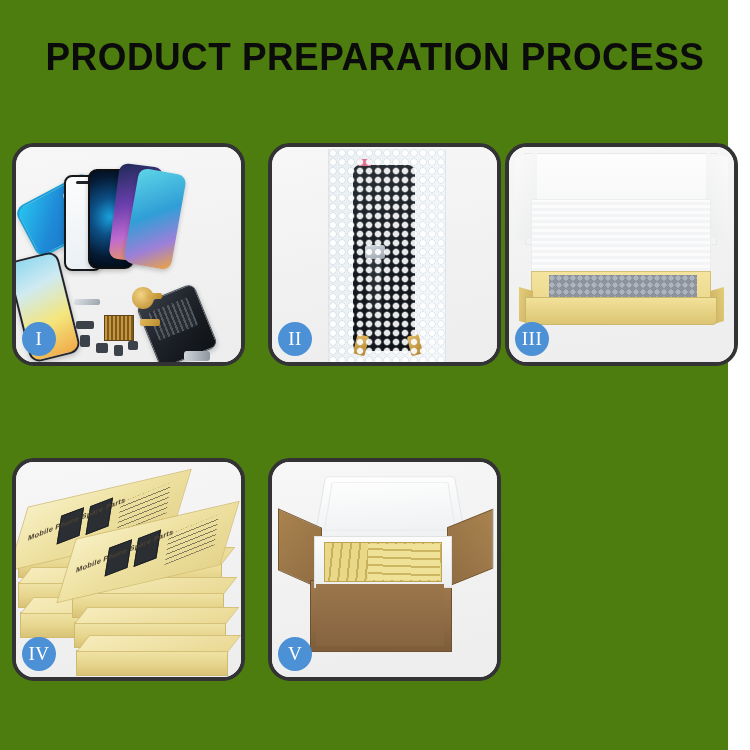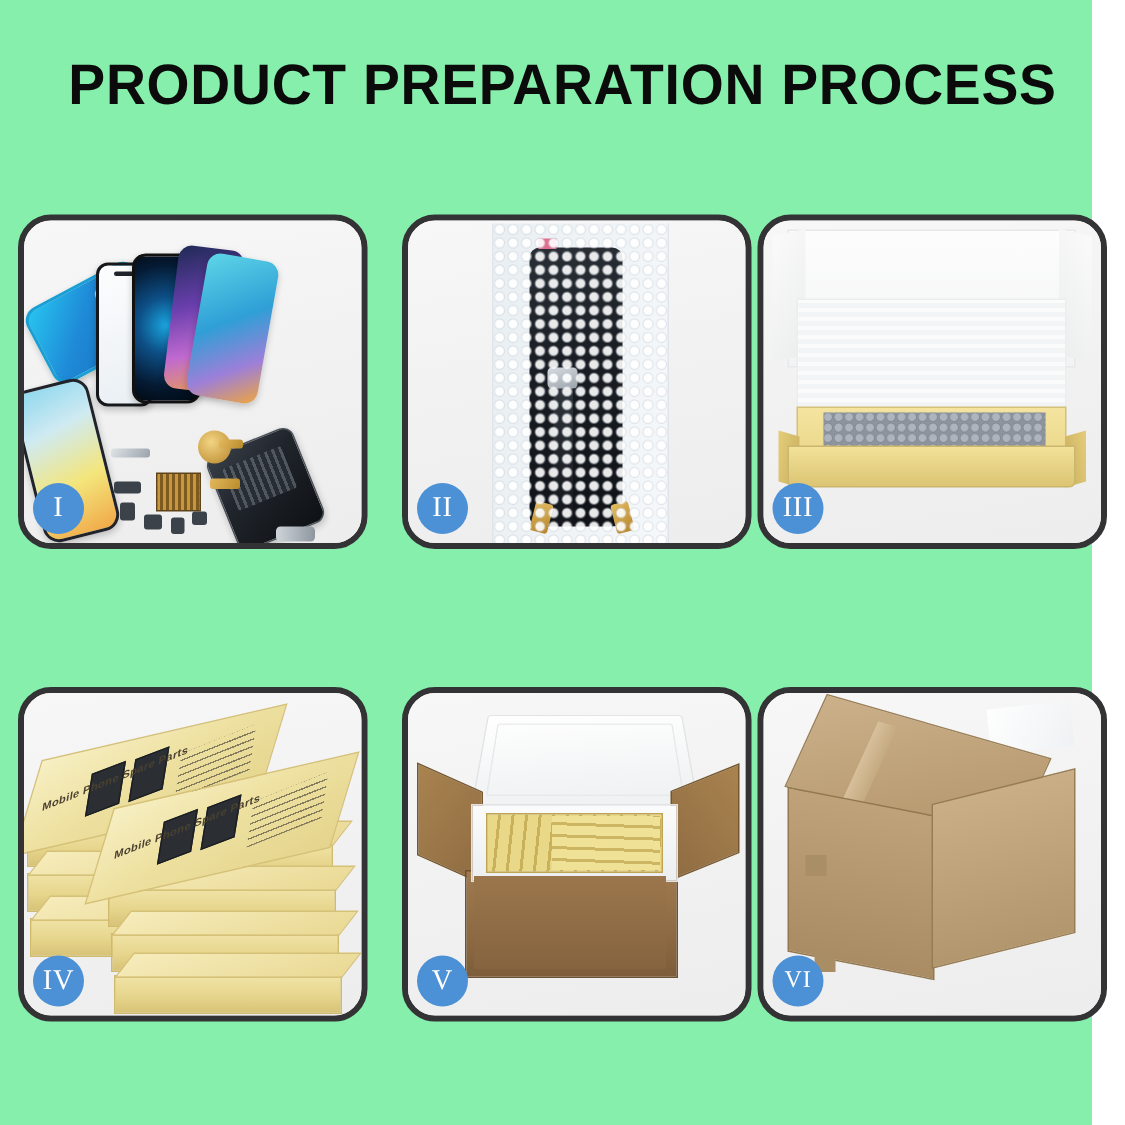--- a/index.html
+++ b/index.html
@@ -2,21 +2,21 @@
 <html><head>
 <meta charset="utf-8">
 <style>
   * { box-sizing: border-box; margin: 0; padding: 0; }
   html, body {
     width: 750px; height: 750px;
     background: #ffffff;
     font-family: "Liberation Sans", sans-serif;
     overflow: hidden;
   }
-  .page { position: relative; width: 728px; height: 750px; background: #86efac; }
+  .page { position: relative; width: 728px; height: 750px; background: #4d7c0f; }
 
   
   .header { position: absolute; left: 0; top: 0; width: 750px; text-align: center; }
   .title {
     font-family: "Liberation Sans Narrow", "Liberation Sans", sans-serif;
     font-size: 38px; font-weight: 700; letter-spacing: 0.5px;
     color: #0b0b0b; line-height: 1; margin-top: 38px;
     transform: scaleX(0.97); transform-origin: center;
   }
   .subtitle {
@@ -336,27 +336,15 @@
         <div class="flapRight"></div>
         <div class="cartonbody"></div>
         <div class="foamtray"></div>
         <div class="ybars"></div>
         <div class="ybars2"></div>
         <div class="cartonfront"></div>
       </div>
       <div class="badge">V</div>
     </div>
 
-    <div class="panel" style="left:505px; top:458px; width:233px; height:223px;">
-      <div class="photo p6bg">
-        <div class="wrap"></div>
-        <div class="bx-top"></div>
-        <div class="tape"></div>
-        <div class="bx-front"></div>
-        <div class="bx-side"></div>
-        <div class="tab1"></div>
-        <div class="tab2"></div>
-      </div>
-      <div class="badge wide">VI</div>
-    </div>
 
   </div>
 </div>
 
 </body></html>

